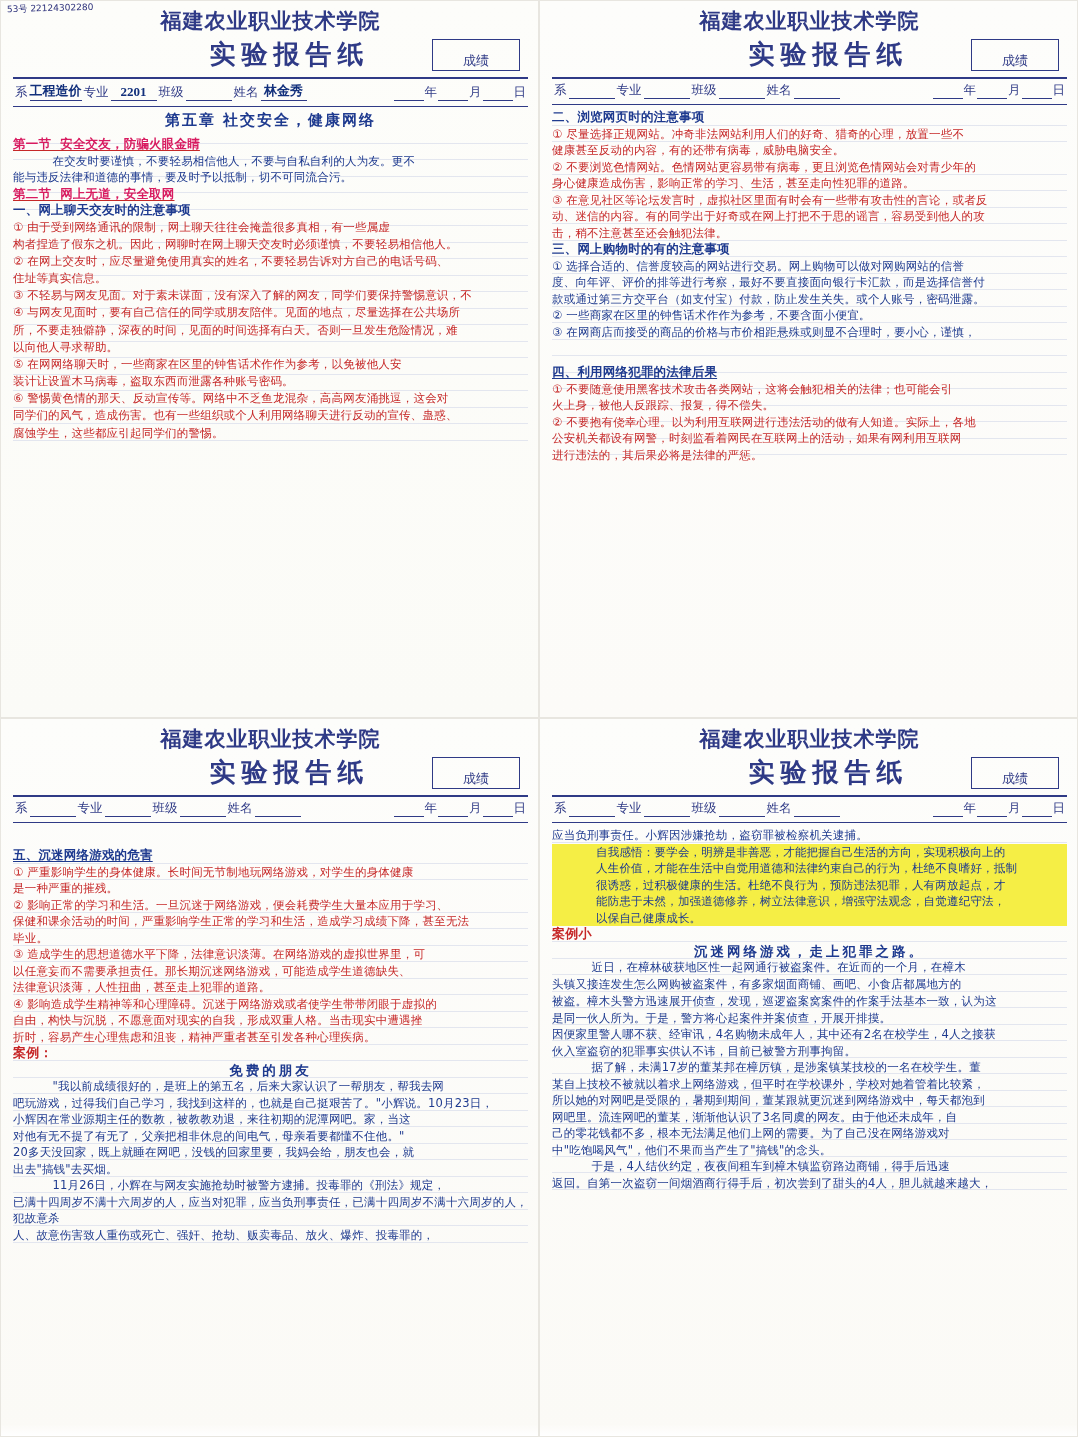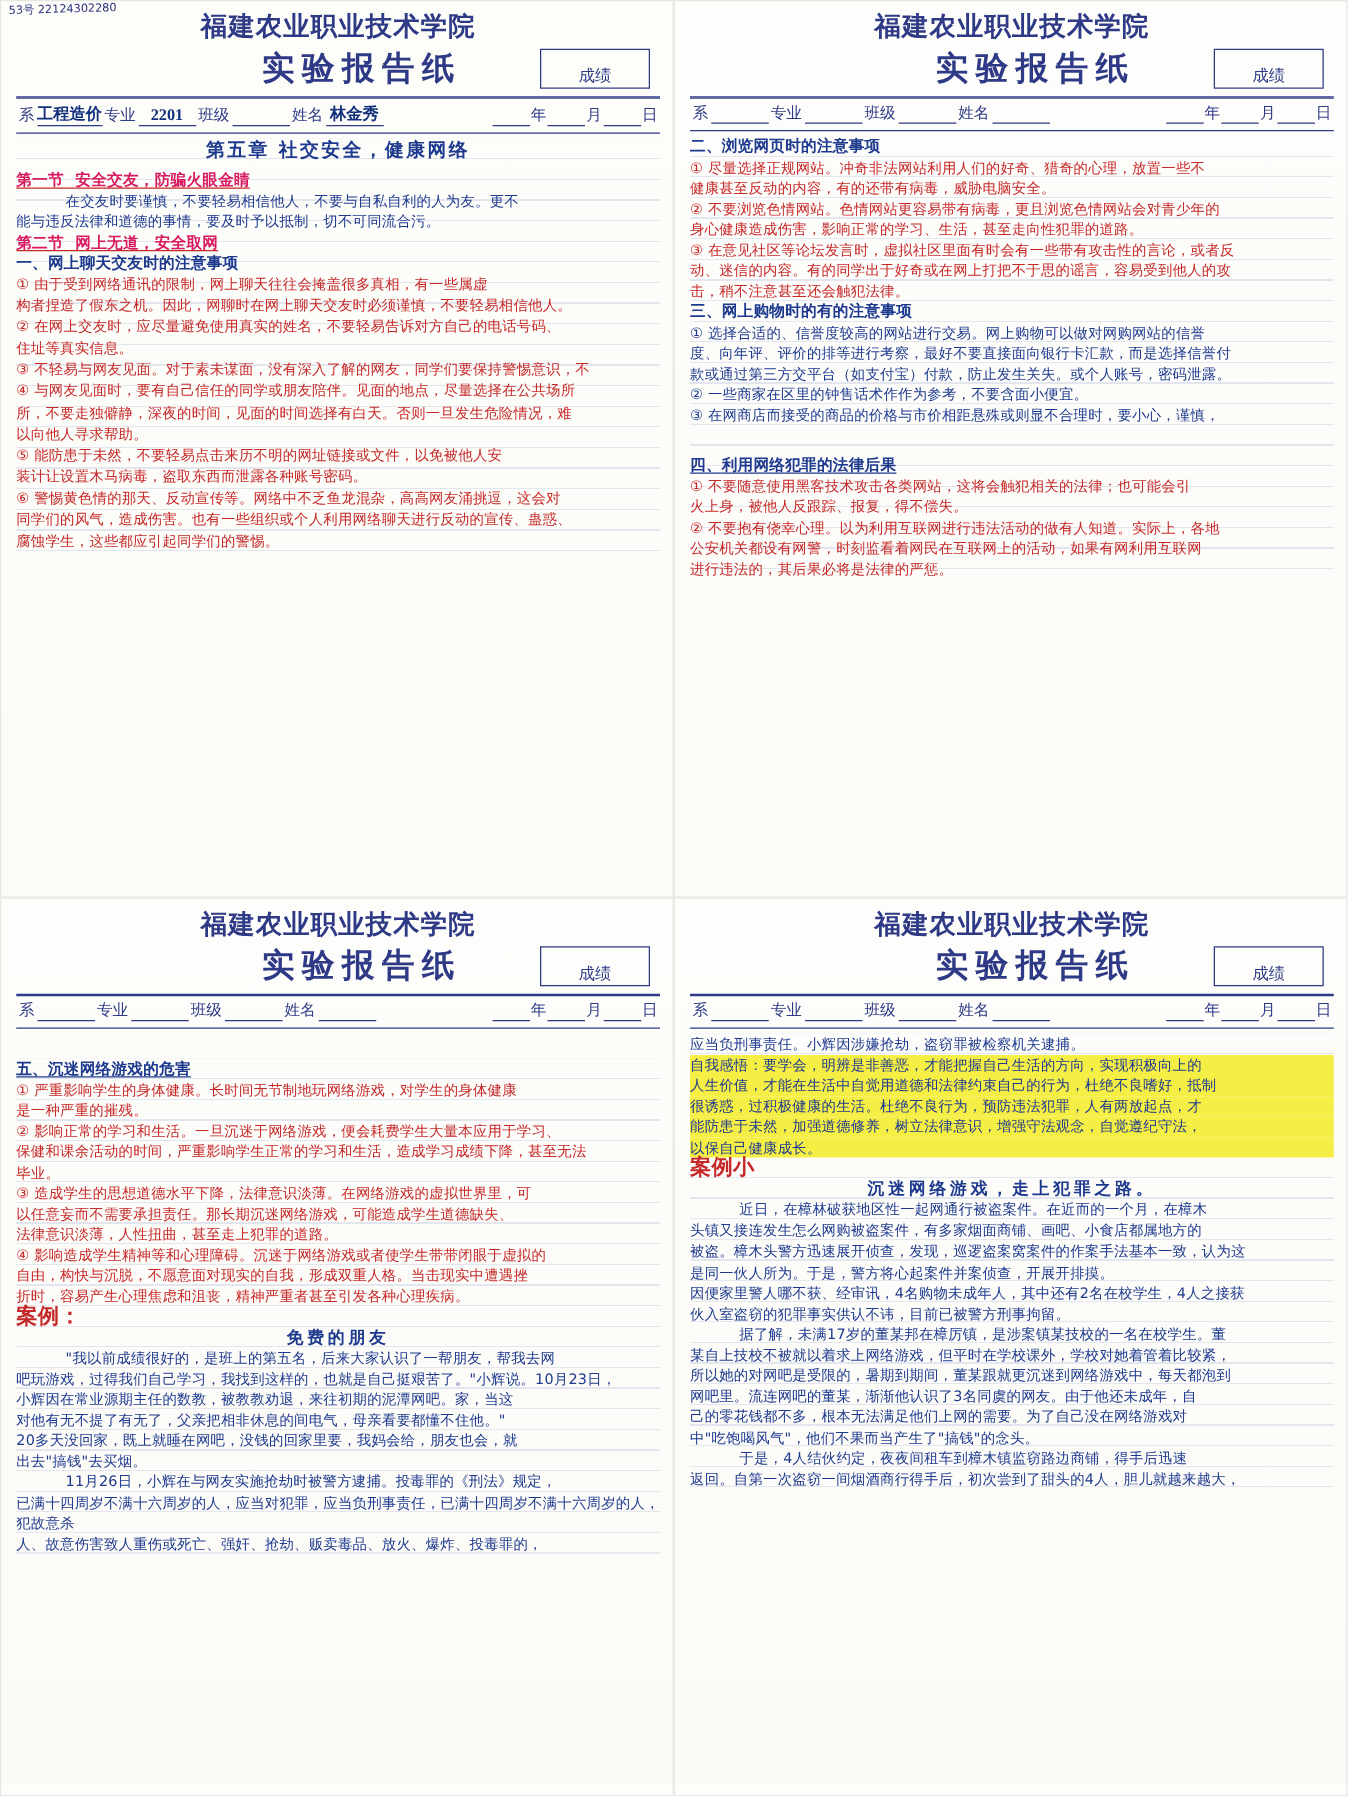--- a/index.html
+++ b/index.html
@@ -26,24 +26,24 @@
   .date-blank{width:30px;border-bottom:1px solid #2f3a86;height:12px;}
   .hr-main{border-top:1.8px solid #2f3a86;margin-top:1px;}
   .body{position:relative;margin-top:4px;}
   .line{font-size:11.5px;line-height:16.5px;letter-spacing:0.2px;white-space:pre-wrap;font-family:"DejaVu Sans",sans-serif;}
   .blue{color:#1e3a8f;}
   .red{color:#c62828;}
   .pink{color:#d81b60;}
   .indent{text-indent:24px;}
   .u-red{text-decoration:underline;text-decoration-color:#c62828;text-underline-offset:2px;}
   .u-blue{text-decoration:underline;text-decoration-color:#1e3a8f;text-underline-offset:2px;margin-top:24px;}
-  .hl{background:#f5ee45;}
+  .hl{background:#f5ee45;padding-left:44px;}
   .sect-head{font-size:12.5px;font-weight:bold;}
   .chap{font-size:15px;font-weight:bold;color:#1e3a8f;text-align:center;letter-spacing:2px;margin:4px 0 6px 0;}
-  .case-label{color:#c62828;font-weight:bold;font-size:17px;}
+  .case-label{color:#c62828;font-weight:bold;font-size:13px;}
   .case-title{color:#1e3a8f;font-weight:bold;font-size:13.5px;text-align:center;letter-spacing:3px;}
   .ruled{background-image:repeating-linear-gradient(to bottom,transparent 0px,transparent 15.5px,#e3e6ef 15.5px,#e3e6ef 16.5px);}
   .blk{margin-bottom:1px;}
   .fade-bottom{position:absolute;left:0;right:0;bottom:0;height:12px;background:linear-gradient(to bottom,rgba(255,255,255,0),#fff);}
 </style>
 </head>
 <body>
 
 <div class="sheet-grid">
 
@@ -87,21 +87,21 @@
           <div class="line pink sect-head u-red">第二节  网上无道，安全取网</div>
           <div class="line blue sect-head">一、网上聊天交友时的注意事项</div>
           <div class="line red blk">① 由于受到网络通讯的限制，网上聊天往往会掩盖很多真相，有一些属虚</div>
           <div class="line red ">构者捏造了假东之机。因此，网聊时在网上聊天交友时必须谨慎，不要轻易相信他人。</div>
           <div class="line red blk">② 在网上交友时，应尽量避免使用真实的姓名，不要轻易告诉对方自己的电话号码、</div>
           <div class="line red ">住址等真实信息。</div>
           <div class="line red blk">③ 不轻易与网友见面。对于素未谋面，没有深入了解的网友，同学们要保持警惕意识，不</div>
           <div class="line red blk">④ 与网友见面时，要有自己信任的同学或朋友陪伴。见面的地点，尽量选择在公共场所</div>
           <div class="line red blk">所，不要走独僻静，深夜的时间，见面的时间选择有白天。否则一旦发生危险情况，难</div>
           <div class="line red ">以向他人寻求帮助。</div>
-          <div class="line red blk">⑤ 能防患于未然，不要轻易点击来历不明的网址链接或文件，以免被他人安</div>
+          <div class="line red blk">⑤ 在网网络聊天时，一些商家在区里的钟售话术作作为参考，以免被他人安</div>
           <div class="line red ">装计让设置木马病毒，盗取东西而泄露各种账号密码。</div>
           <div class="line red blk">⑥ 警惕黄色情的那天、反动宣传等。网络中不乏鱼龙混杂，高高网友涌挑逗，这会对</div>
           <div class="line red blk">同学们的风气，造成伤害。也有一些组织或个人利用网络聊天进行反动的宣传、蛊惑、</div>
           <div class="line red ">腐蚀学生，这些都应引起同学们的警惕。</div>
         </div>
     </div>
   </div>
 
   <div class="page tr">
     <div class="school">福建农业职业技术学院</div>

